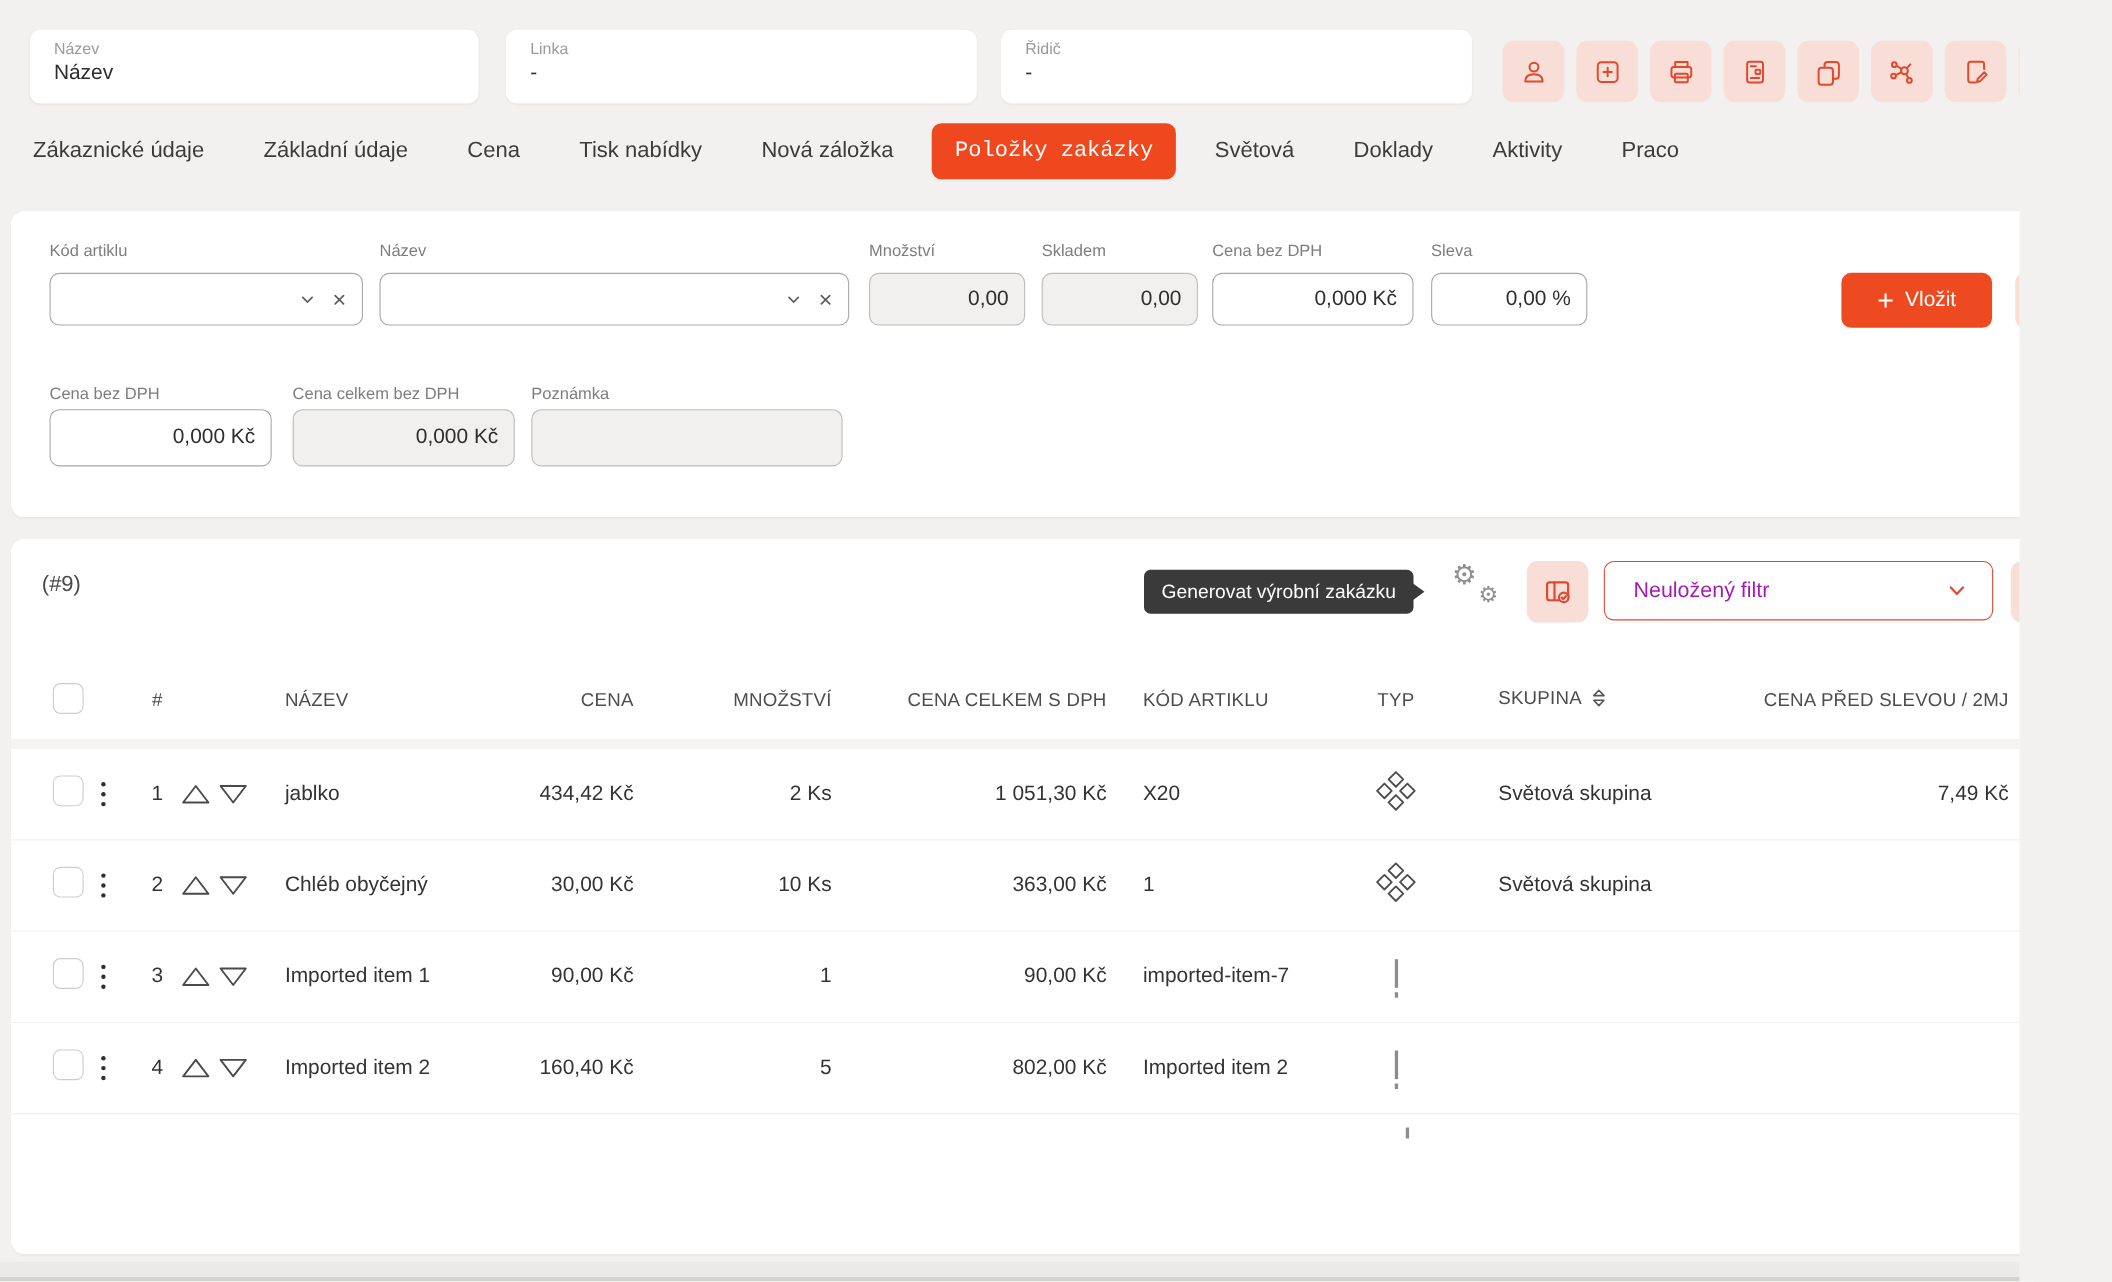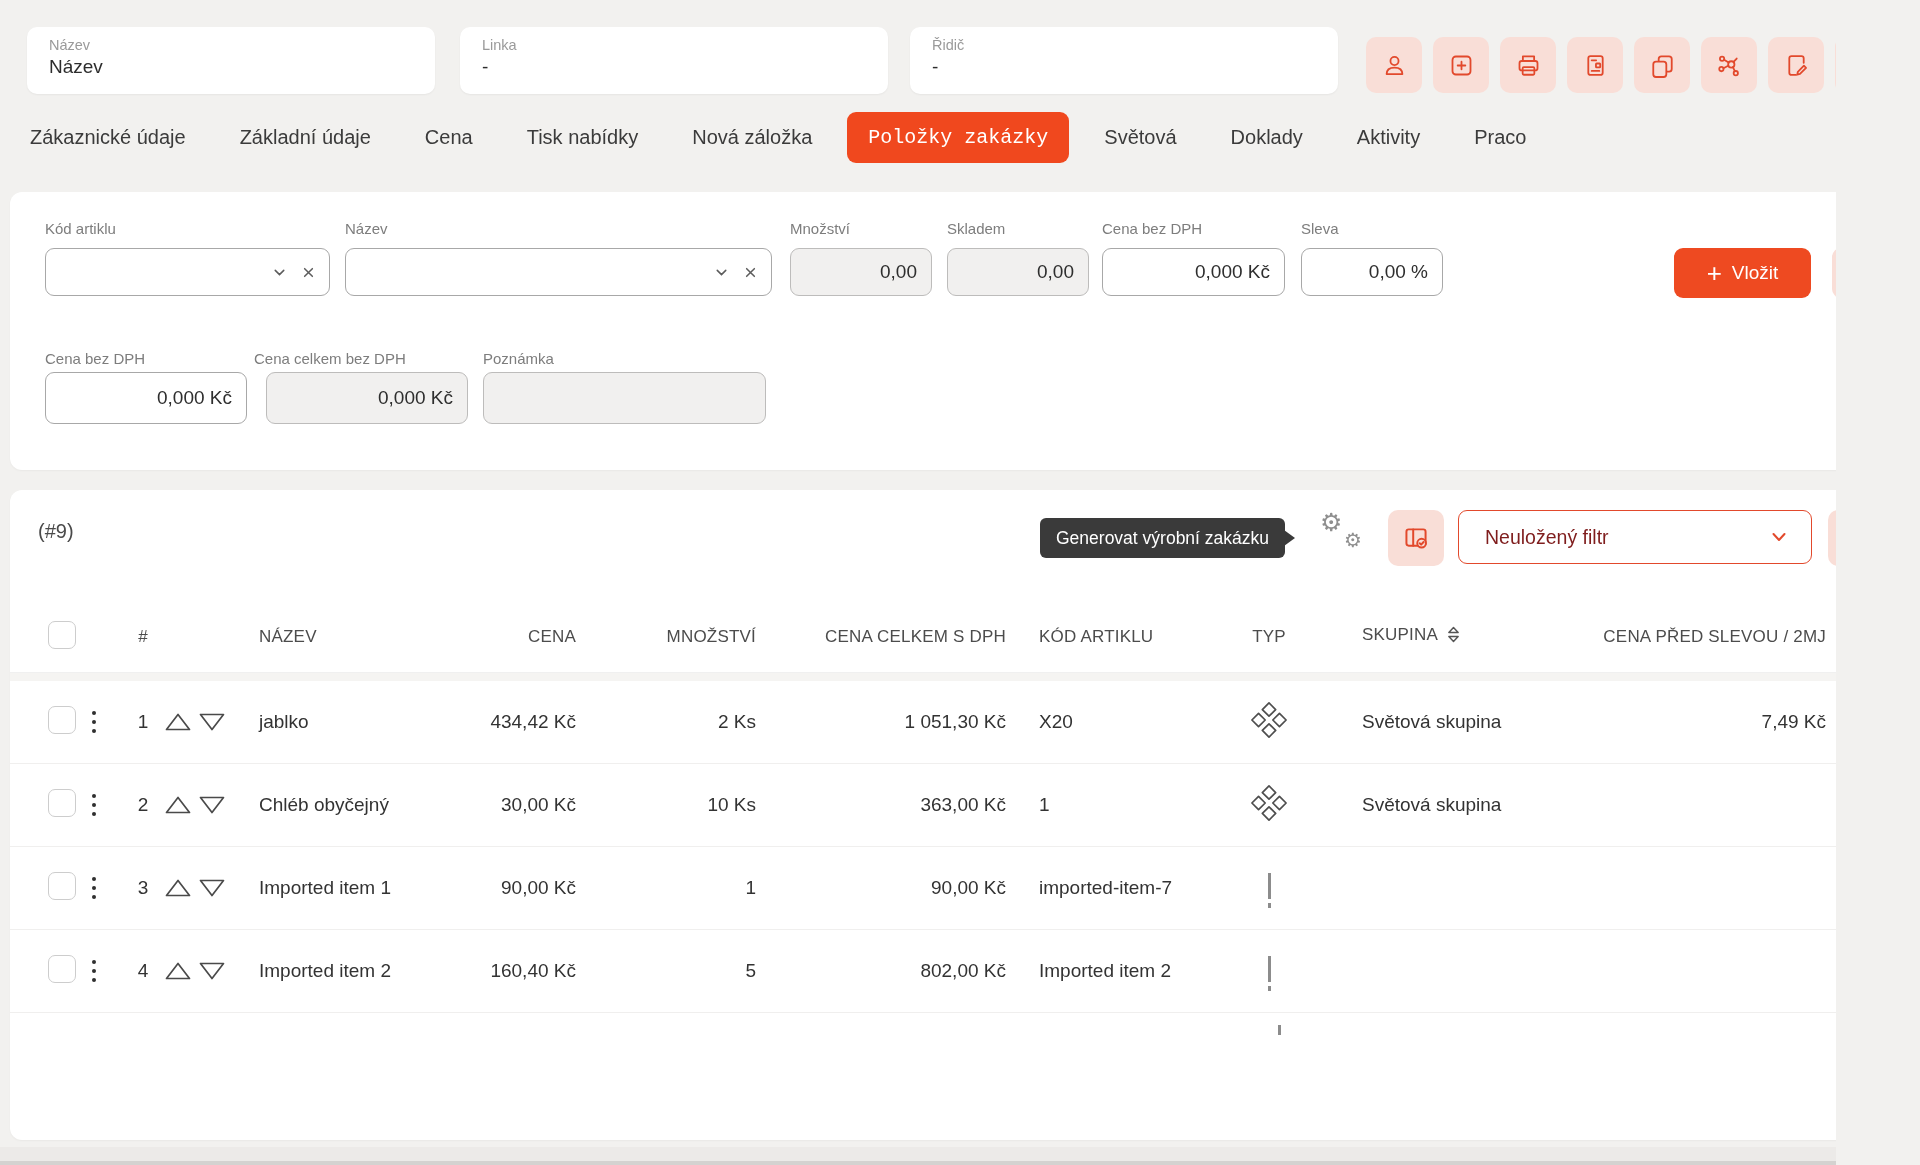--- a/index.html
+++ b/index.html
@@ -38,21 +38,21 @@
   .btn-exit svg{width:25px;height:25px;stroke:#e2492c;fill:none;stroke-width:1.7;stroke-linecap:round;stroke-linejoin:round;}
 
   
   .tcounter{position:absolute;left:28px;top:30px;font-size:20px;color:#4a4a4a;}
   .tooltip{position:absolute;left:1030px;top:28px;height:40px;background:#3a3a3a;color:#fff;font-size:17.5px;border-radius:6px;display:flex;align-items:center;padding:0 16px;white-space:nowrap;}
   .tooltip::after{content:"";position:absolute;right:-10px;top:12px;border-left:11px solid #3a3a3a;border-top:8px solid transparent;border-bottom:8px solid transparent;}
   .gear{position:absolute;color:#8f8f8f;font-family:"DejaVu Sans",sans-serif;cursor:pointer;line-height:1;}
   .cbtn,.fbtn{position:absolute;top:20px;width:56px;height:56px;background:#f9ded7;border-radius:10px;display:flex;align-items:center;justify-content:center;cursor:pointer;}
   .cbtn svg,.fbtn svg{width:28px;height:28px;stroke:#e2492c;fill:none;stroke-width:1.7;stroke-linecap:round;stroke-linejoin:round;}
   .fdrop{position:absolute;left:1448px;top:20px;width:354px;height:54px;border:1.6px solid #e2492c;border-radius:9px;box-sizing:border-box;display:flex;align-items:center;justify-content:space-between;padding:0 22px 0 26px;cursor:pointer;background:#fff;}
-  .fdrop .txt{font-size:19.5px;color:#7f1d1d;}
+  .fdrop .txt{font-size:19.5px;color:#a21caf;}
   .fdrop svg{width:20px;height:20px;stroke:#e2492c;fill:none;stroke-width:2;stroke-linecap:round;stroke-linejoin:round;}
 
   
   .tbl{position:absolute;left:0;top:112px;right:0;}
   .tg{display:grid;grid-template-columns:46px 38px 42px 75px 195px 150px 180px 250px 210px 90px 230px 290px 80px;align-items:center;padding-left:28px;}
   .th{height:70px;border-bottom:1px solid #f0f0f0;}
   .th > div{font-size:17px;color:#4c4c4c;letter-spacing:.2px;white-space:nowrap;}
   .sum{height:78px;}
   .sum > div{font-size:19px;font-weight:bold;color:#3a3a3a;}
   .band{height:8px;background:#f5f4f2;}
@@ -228,21 +228,21 @@
           <path d="M10 12 H18.2"></path>
           <path d="M15.4 8.8 L18.6 12 L15.4 15.2"></path>
         </svg>
     </div>
 
     <div class="flabel" style="left:35px;top:158px">Cena bez DPH</div>
     <div class="finput num" style="left:35px;top:180px;width:202px;height:52px">
         <span>0,000 Kč</span>
       </div>
 
-    <div class="flabel" style="left:244px;top:158px">Cena celkem bez DPH</div>
+    <div class="flabel" style="left:256px;top:158px">Cena celkem bez DPH</div>
     <div class="finput dis num" style="left:256px;top:180px;width:202px;height:52px">
         <span>0,000 Kč</span>
       </div>
 
     <div class="flabel" style="left:473px;top:158px">Poznámka</div>
     <div class="finput dis" style="left:473px;top:180px;width:283px;height:52px">
         <span></span>
       </div>
   </section>
 

